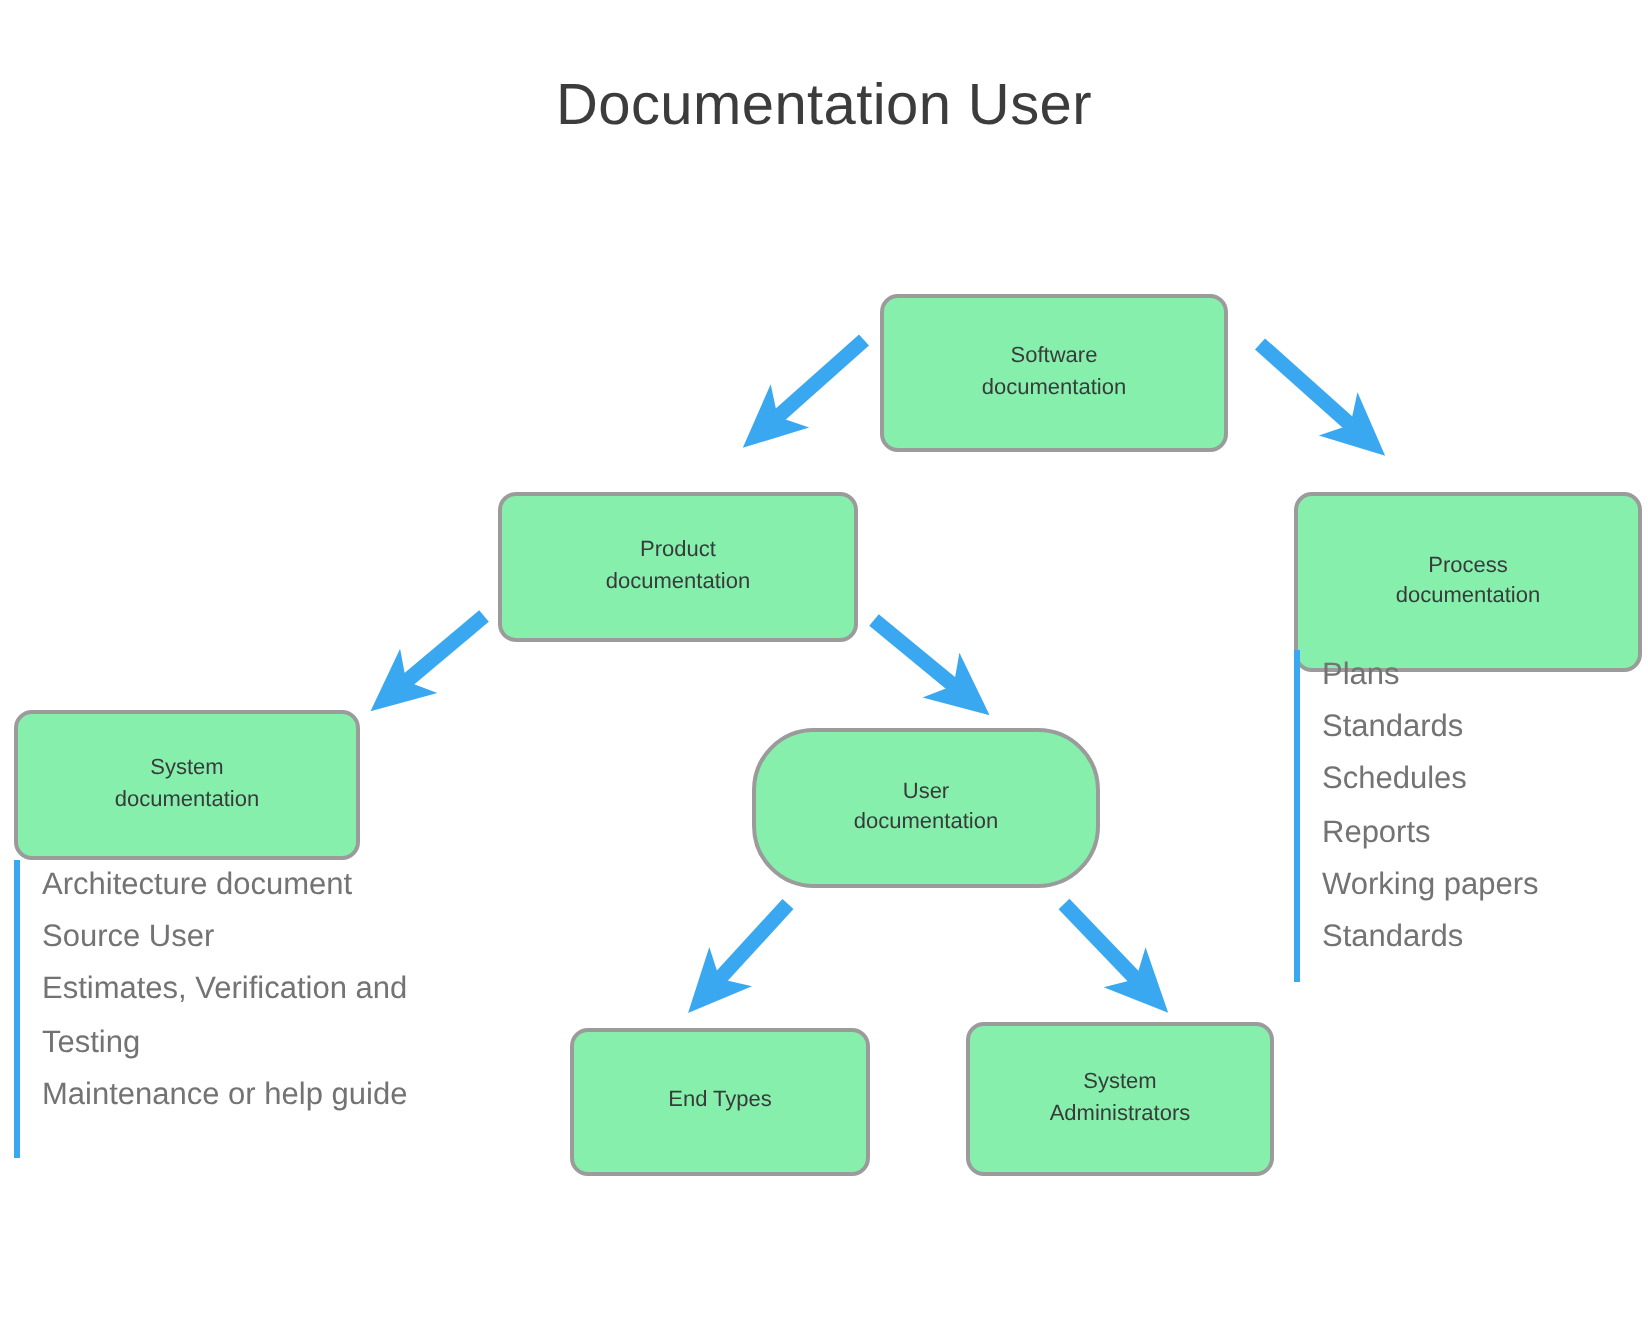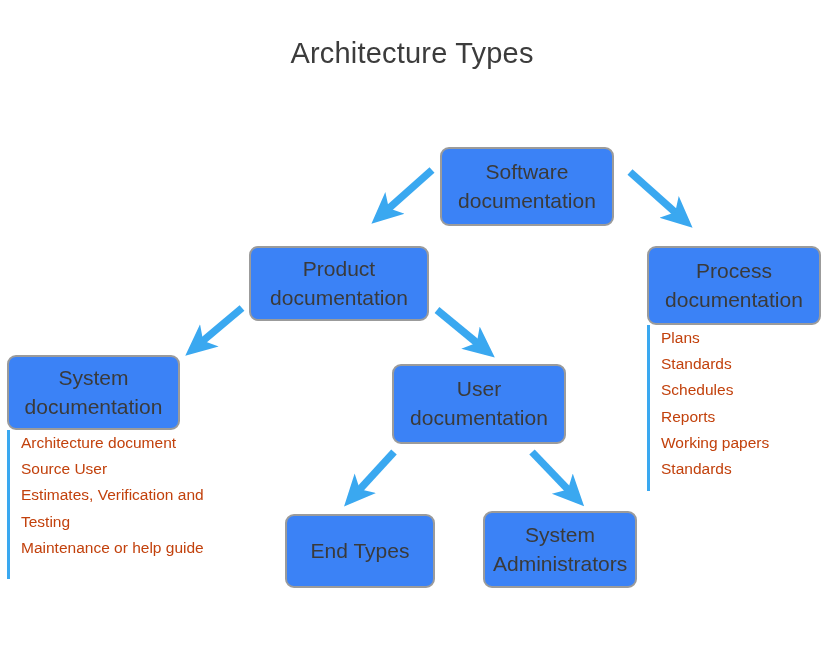--- a/index.html
+++ b/index.html
@@ -40,54 +40,54 @@
     font-size: 29px;
     font-weight: 400;
     color: #3c3c3c;
     letter-spacing: 0.2px;
     line-height: 1.2;
   }
 
   .node {
     position: absolute;
     box-sizing: border-box;
-    background: #3b82f6;
+    background: #86efac;
     border: 2px solid #9b9b9b;
     border-radius: 9px;
     display: flex;
     align-items: center;
     justify-content: center;
     text-align: center;
     color: #3a3a3a;
-    font-size: 21px;
+    font-size: 11px;
     line-height: 1.38;
     padding: 4px 8px;
   }
 
   .node .node-label {
     display: block;
     width: 100%;
   }
 
   
   #node-software      { left: 440px; top: 147px; width: 174px; height: 79px; }
   #node-product       { left: 249px; top: 246px; width: 180px; height: 75px; }
-  #node-process       { left: 647px; top: 246px; width: 174px; height: 79px; }
+  #node-process       { left: 647px; top: 246px; width: 174px; height: 90px; }
   #node-system        { left: 7px;   top: 355px; width: 173px; height: 75px; }
-  #node-user          { left: 392px; top: 364px; width: 174px; height: 80px; }
+  #node-user          { left: 376px; top: 364px; width: 174px; height: 80px; border-radius: 31px; }
   #node-end-user      { left: 285px; top: 514px; width: 150px; height: 74px; }
   #node-sysadmin      { left: 483px; top: 511px; width: 154px; height: 77px; }
 
   
   .detail-list {
     position: absolute;
     box-sizing: border-box;
     border-left: 3px solid #3aa8f0;
     padding-left: 11px;
-    color: #c2410c;
+    color: #737373;
     font-size: 15.5px;
     line-height: 1.69;
   }
   #list-system  { left: 7px;   top: 430px; width: 248px; }
   #list-process { left: 647px; top: 325px; width: 172px; }
 
   .detail-list .detail-item {
     display: block;
     white-space: normal;
   }
@@ -110,21 +110,21 @@
     width: 3px;
     height: 9px;
     background: #3aa8f0;
   }
 </style>
 </head>
 <body>
 
 <div id="canvas">
 
-  <div class="title">Architecture Types</div>
+  <div class="title">Documentation User</div>
 
   <svg class="arrow-layer" viewBox="0 0 824 659" width="824" height="659" xmlns="http://www.w3.org/2000/svg">
     <defs>
       <marker id="ah" viewBox="0 0 10 10" refX="7.2" refY="5" markerWidth="4.2" markerHeight="4.2" orient="auto-start-reverse">
         <path d="M 0 0.4 L 10 5 L 0 9.6 L 2.6 5 Z" fill="#3aa8f0"></path>
       </marker>
     </defs>
 
     <g>
       <line x1="432" y1="170" x2="378" y2="218" stroke="#3aa8f0" stroke-width="7.5" stroke-linecap="butt" marker-end="url(#ah)"></line>

